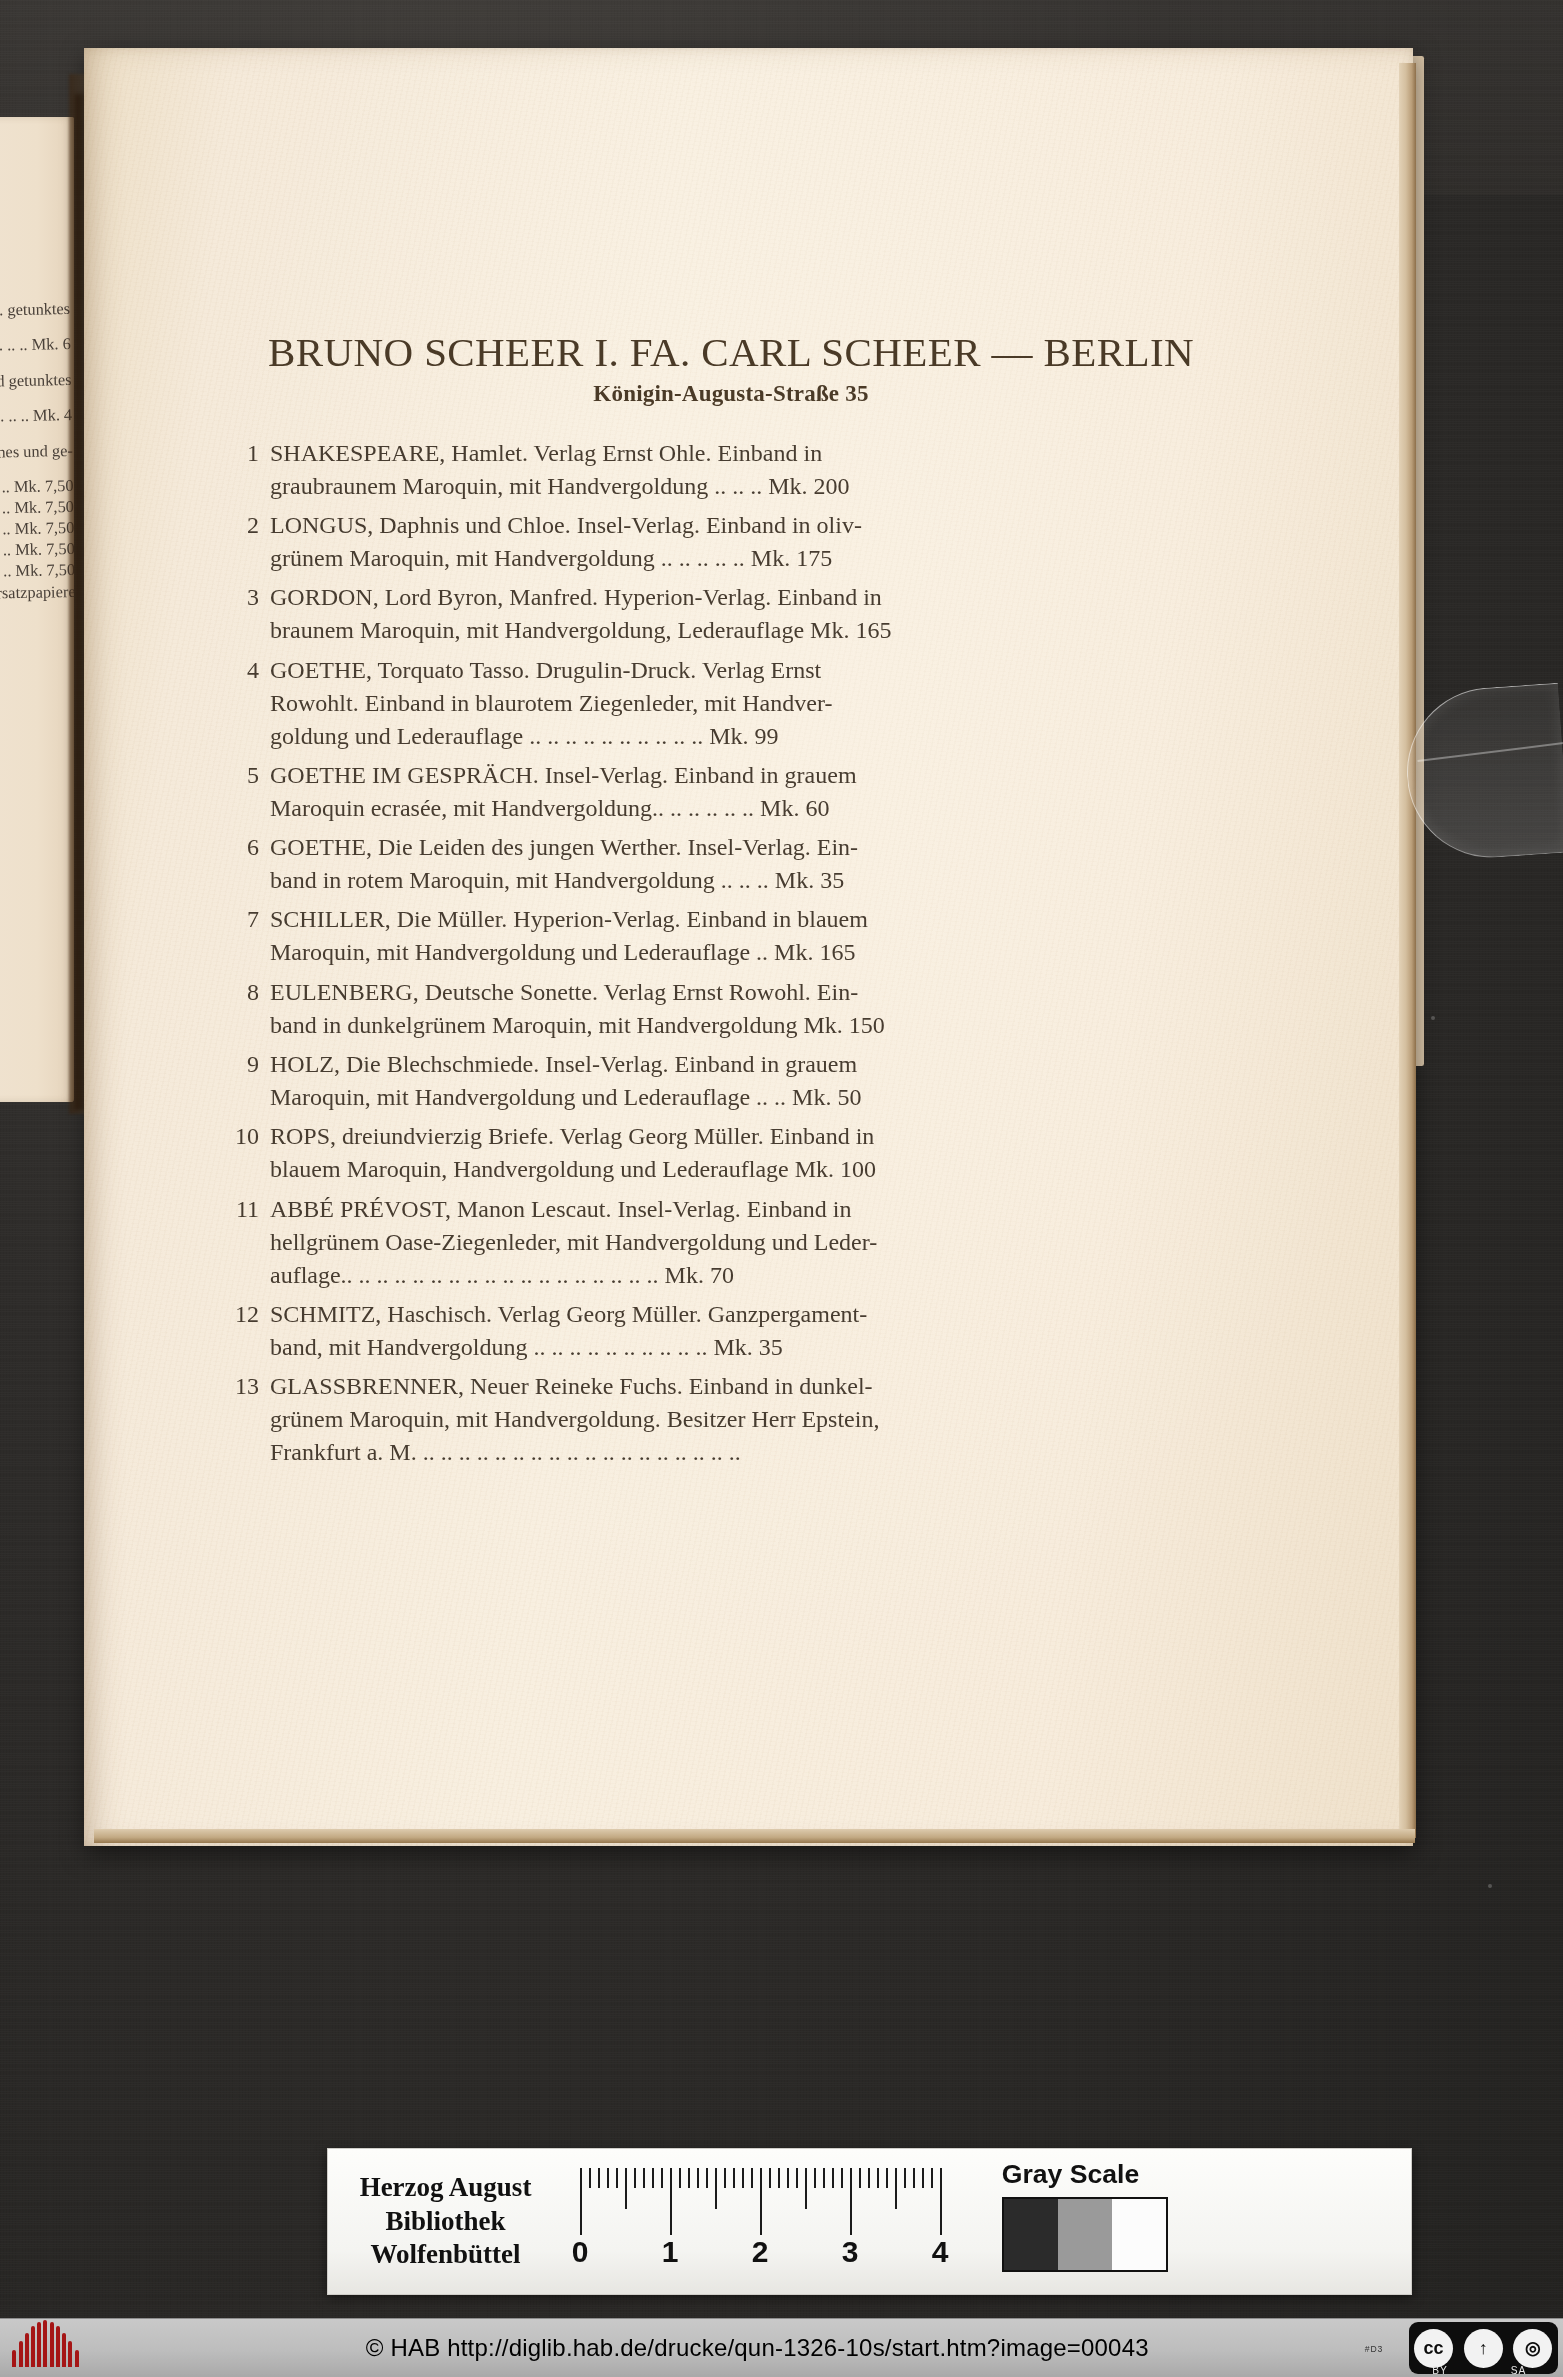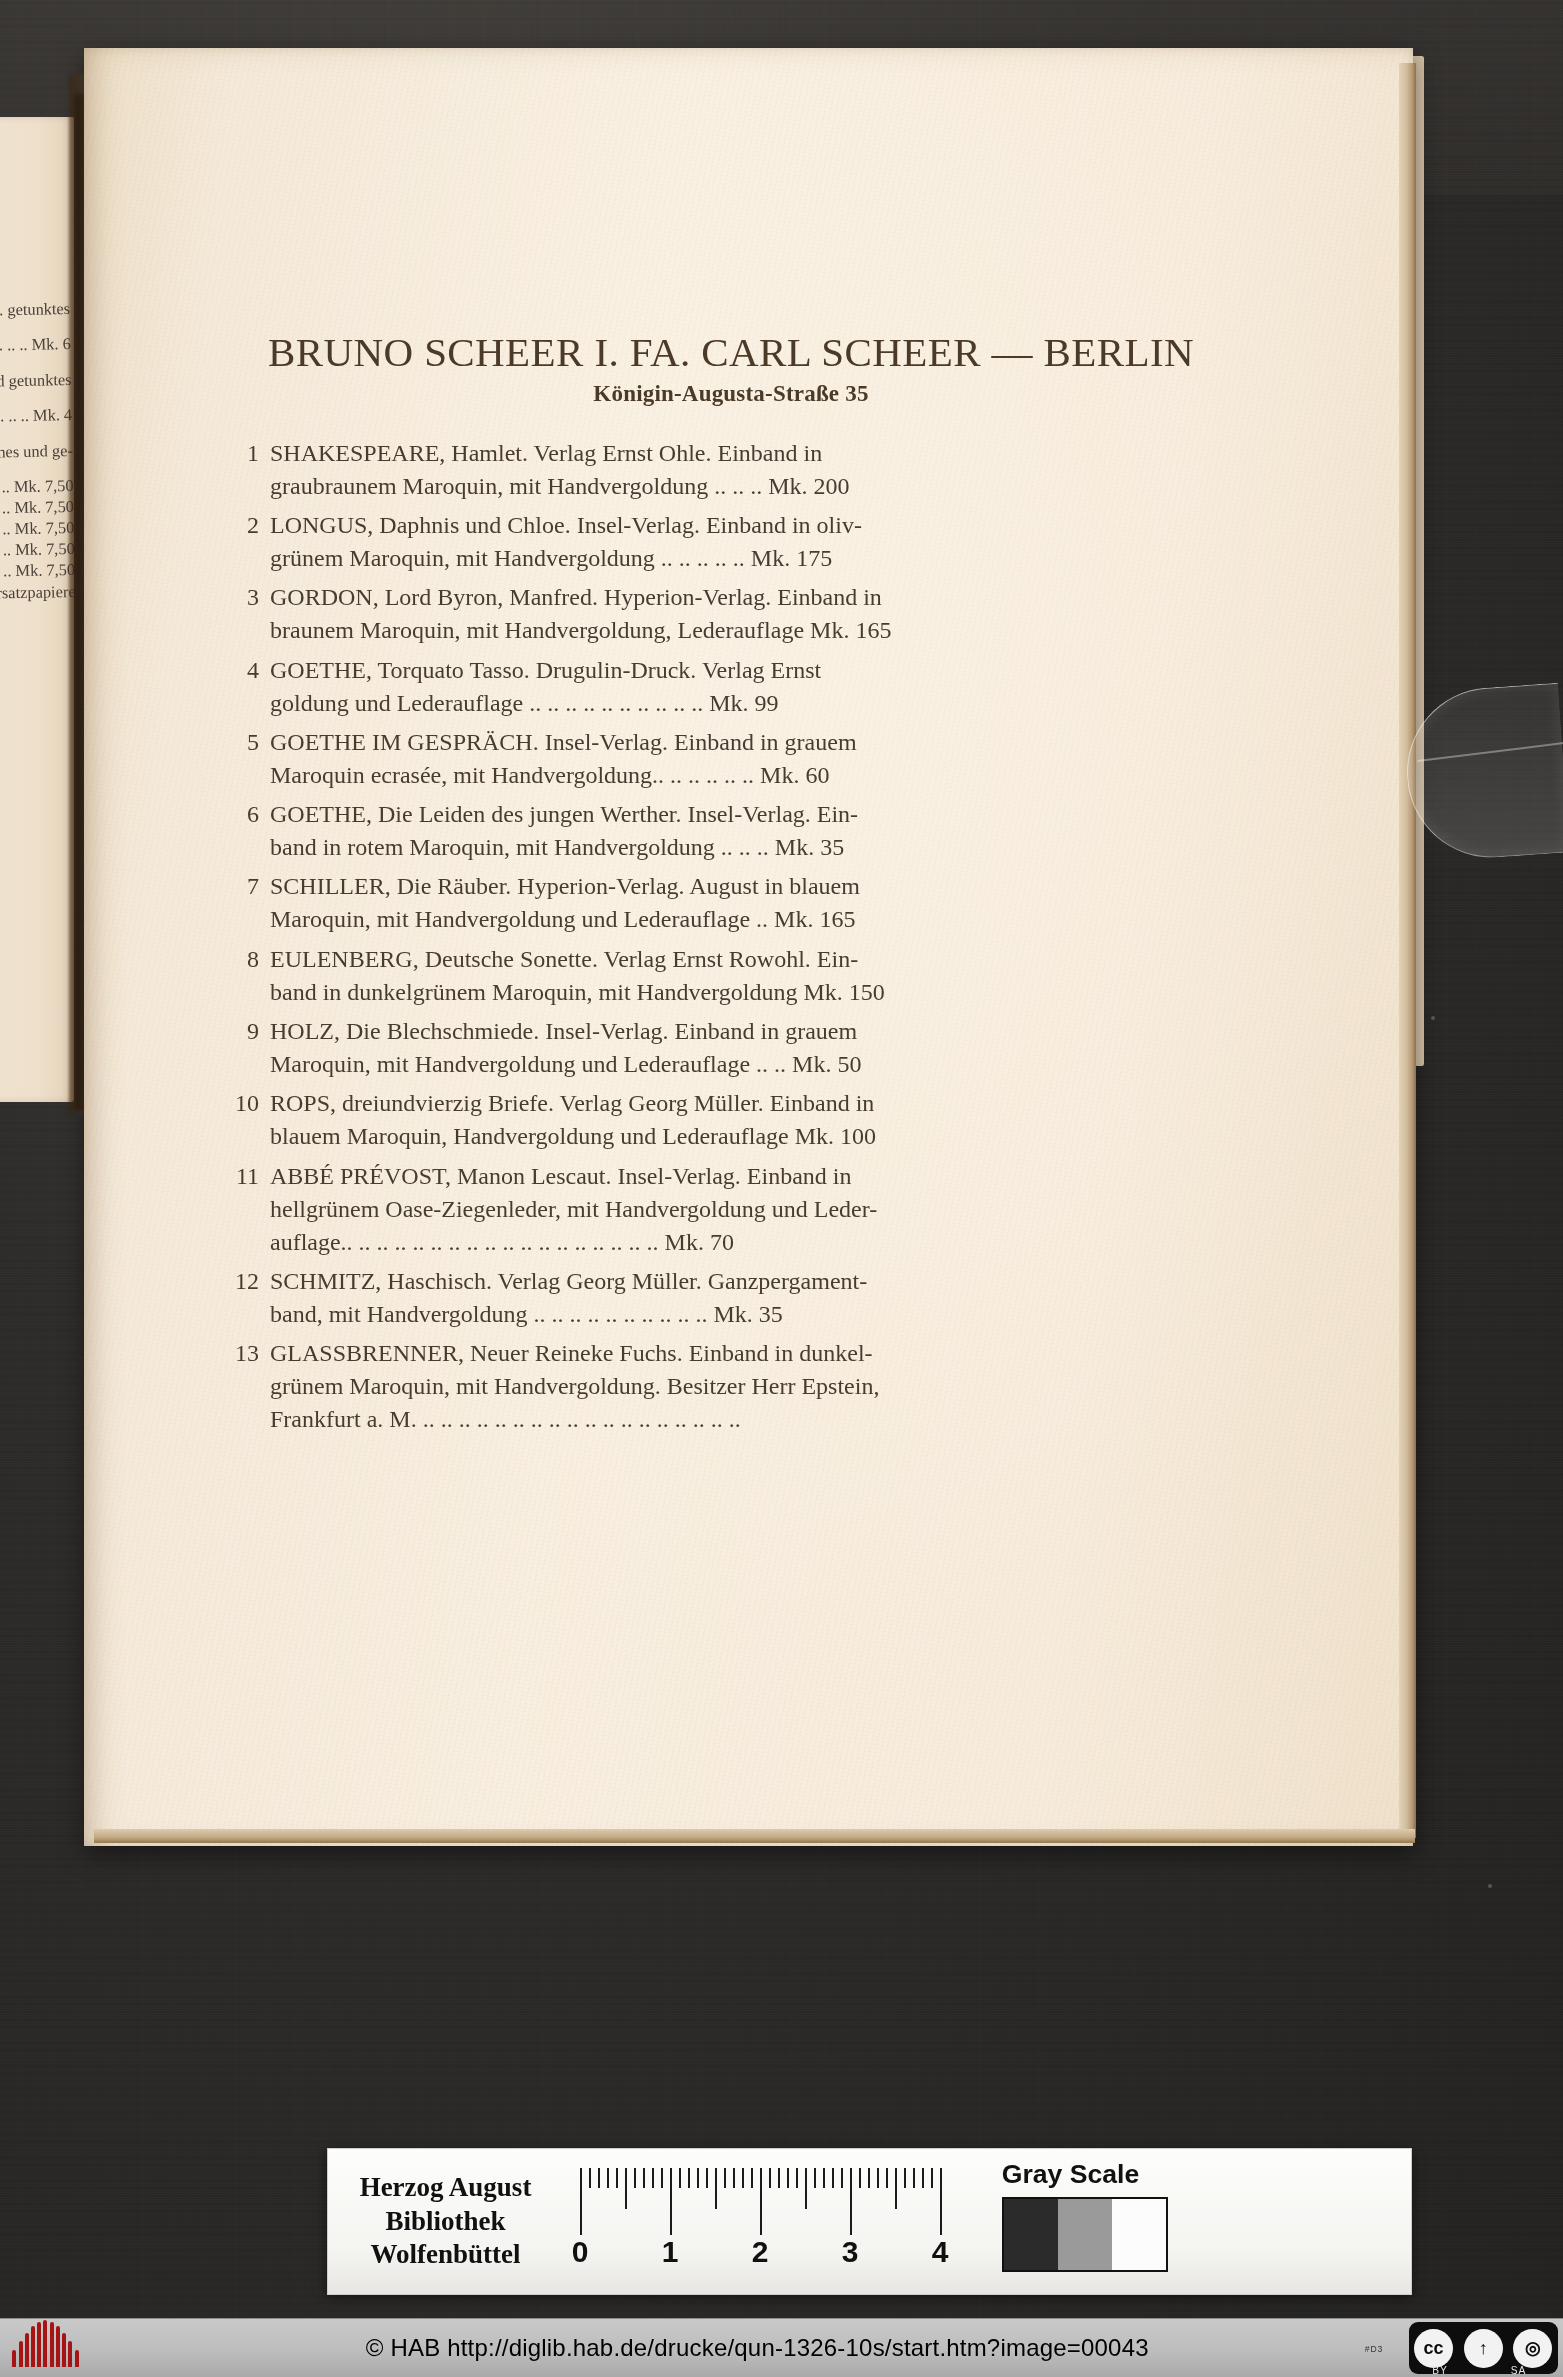--- a/index.html
+++ b/index.html
@@ -421,41 +421,42 @@
         <span class="entry-num">3</span>
         <span class="entry-body">
           <span class="ln">GORDON, Lord Byron, Manfred. Hyperion-Verlag. Einband in</span>
           <span class="ln">braunem Maroquin, mit Handvergoldung, Lederauflage Mk. 165</span>
         </span>
       </li>
       <li class="entry">
         <span class="entry-num">4</span>
         <span class="entry-body">
           <span class="ln">GOETHE, Torquato Tasso.  Drugulin-Druck.  Verlag Ernst</span>
+          <span class="ln">Rowohlt.  Einband in blaurotem Ziegenleder, mit Handver-</span>
           <span class="ln">goldung und Lederauflage .. .. .. .. .. .. .. .. .. ..  Mk. 99</span>
         </span>
       </li>
       <li class="entry">
         <span class="entry-num">5</span>
         <span class="entry-body">
           <span class="ln">GOETHE IM GESPRÄCH. Insel-Verlag. Einband in grauem</span>
           <span class="ln">Maroquin ecrasée, mit Handvergoldung.. .. .. .. .. ..  Mk. 60</span>
         </span>
       </li>
       <li class="entry">
         <span class="entry-num">6</span>
         <span class="entry-body">
           <span class="ln">GOETHE, Die Leiden des jungen Werther. Insel-Verlag. Ein-</span>
           <span class="ln">band in rotem Maroquin, mit Handvergoldung .. .. ..  Mk. 35</span>
         </span>
       </li>
       <li class="entry">
         <span class="entry-num">7</span>
         <span class="entry-body">
-          <span class="ln">SCHILLER, Die Räuber.  Hyperion-Verlag.  August in blauem</span>
+          <span class="ln">SCHILLER, Die Müller.  Hyperion-Verlag.  Einband in blauem</span>
           <span class="ln">Maroquin, mit Handvergoldung und Lederauflage  ..  Mk. 165</span>
         </span>
       </li>
       <li class="entry">
         <span class="entry-num">8</span>
         <span class="entry-body">
           <span class="ln">EULENBERG, Deutsche Sonette. Verlag Ernst Rowohl. Ein-</span>
           <span class="ln">band in dunkelgrünem Maroquin, mit Handvergoldung  Mk. 150</span>
         </span>
       </li>

